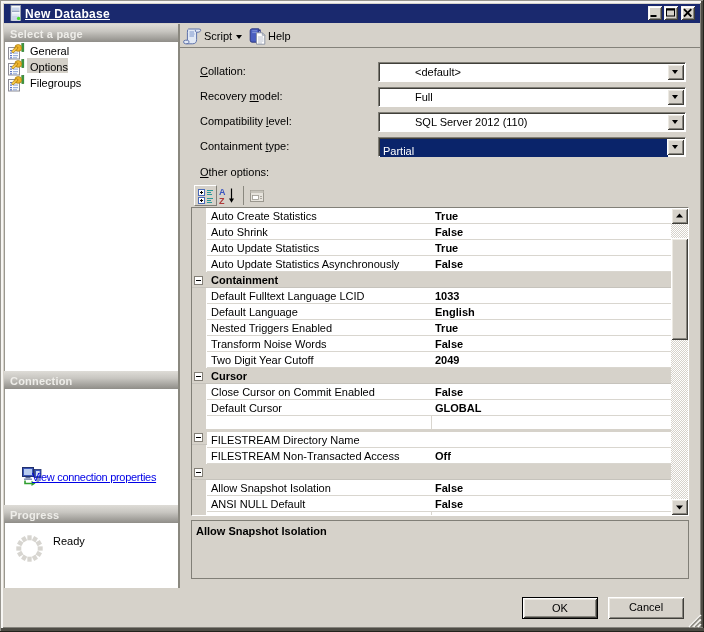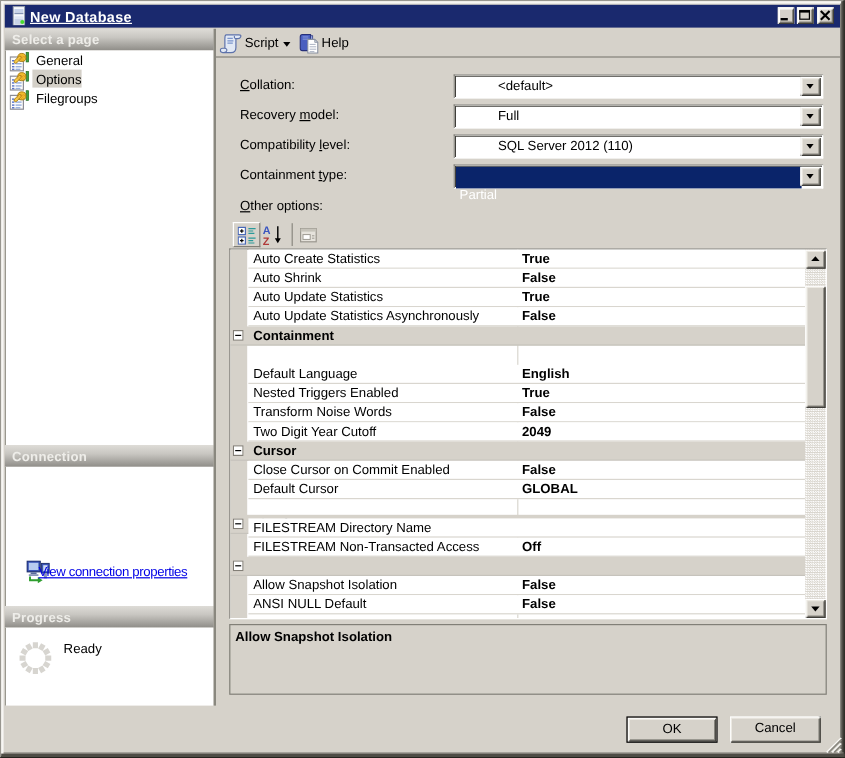--- a/index.html
+++ b/index.html
@@ -192,21 +192,21 @@
       <span class="tri"></span>
     </span>
   </div>
 <div class="combo" style="top:112px">
     <span class="ctext">SQL Server 2012 (110)</span>
     <span class="cbtn">
       <span class="tri"></span>
     </span>
   </div>
 <div class="combo" style="top:137px">
-    <span class="abs" style="left:1px;top:1px;width:288px;height:18px;background:#0a246a;color:#fff;padding:18px 0 0 3px">Partial</span>
+    <span class="abs" style="left:1px;top:1px;width:288px;height:18px;background:#0a246a;color:#fff;padding:6px 0 0 3px">Partial</span>
     <span class="cbtn">
       <span class="tri"></span>
     </span>
   </div>
 
 <div class="lbl" style="top:165px"><u>O</u>ther options:</div>
 
 <div class="abs" style="left:194px;top:185px;width:23px;height:21px;border-top:1px solid #fff;border-left:1px solid #fff;border-right:1px solid #817f77;border-bottom:1px solid #817f77"></div>
 <svg class="abs" style="left:198px;top:188px" width="16" height="16" viewBox="0 0 16 16">
   <rect x="0.5" y="1.5" width="6" height="6" fill="#fff" stroke="#4a6ab8"></rect>
@@ -251,20 +251,24 @@
         <span class="rname">Auto Update Statistics Asynchronously</span>
         <span class="rval">False</span>
       </div>
 <div class="cat" style="top:64px">
         <span class="minus"><svg width="9" height="9">
             <rect x="0.5" y="0.5" width="8" height="8" fill="#fff" stroke="#837f77"></rect>
             <rect x="2" y="4" width="5" height="1" fill="#000"></rect>
           </svg></span>
         <span style="position:absolute;left:19px;top:2px">Containment</span>
       </div>
+<div class="row" style="top:80px">
+        <span class="rname">Default Fulltext Language LCID</span>
+        <span class="rval">1033</span>
+      </div>
 <div class="row" style="top:96px">
         <span class="rname">Default Language</span>
         <span class="rval">English</span>
       </div>
 <div class="row" style="top:112px">
         <span class="rname">Nested Triggers Enabled</span>
         <span class="rval">True</span>
       </div>
 <div class="row" style="top:128px">
         <span class="rname">Transform Noise Words</span>

